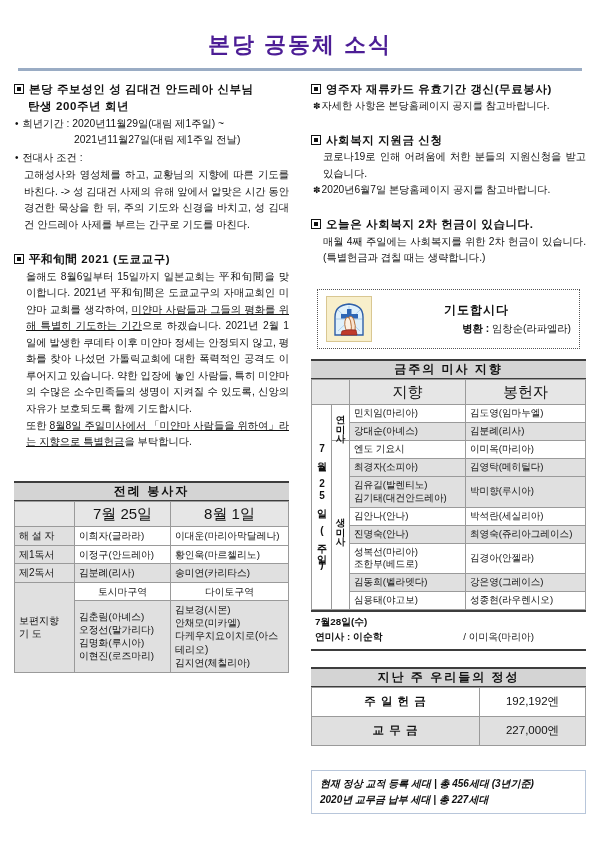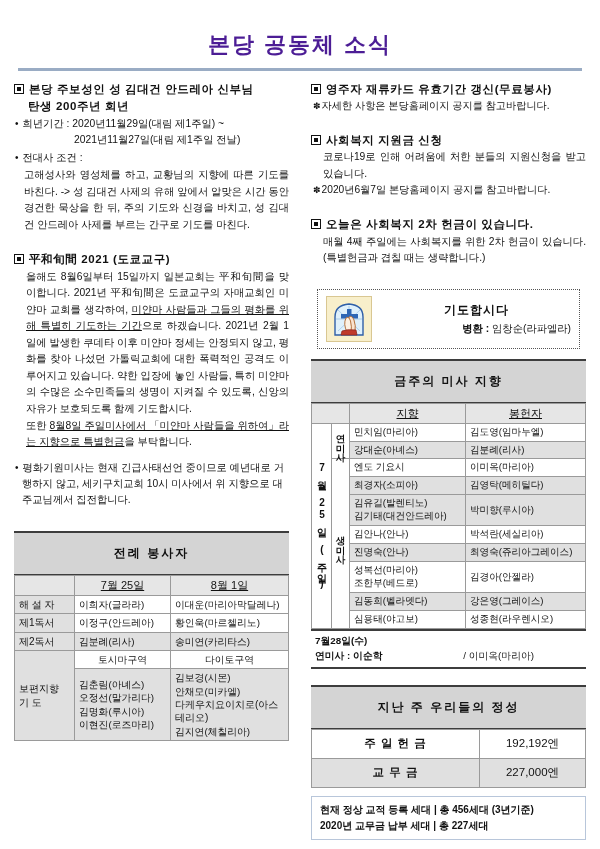--- a/index.html
+++ b/index.html
@@ -168,28 +168,27 @@
     background: #d4d4d4;
     border: 1px solid #5e5e5e;
     border-left: none;
     border-right: none;
     border-top: 2px solid #3d3d3d;
     border-bottom: 1.5px solid #3d3d3d;
     text-align: center;
     font-size: 12px;
     font-weight: bold;
     letter-spacing: 2px;
-    padding: 12px 0;
+    padding: 0 0;
   }
   .hdr {
     background: #e6e6e6;
     text-align: center;
     font-weight: bold;
-    font-size: 11px;
-    text-decoration: underline;
+    font-size: 15px;
   }
   .shade { background: #e0e0e0; }
   .ctr { text-align: center; }
 
   
   .mass-wrap { margin-top: 0; }
   .vtxt {
     writing-mode: vertical-rl;
     text-orientation: upright;
     letter-spacing: 1px;
@@ -229,21 +228,22 @@
     justify-content: space-around;
     font-weight: bold;
     letter-spacing: 1px;
   }
   .note-box {
     border: 1px solid #b8c6da;
     padding: 5px 8px;
     font-size: 10px;
     font-weight: bold;
     line-height: 1.6;
-    margin-top: 8px;
+    margin-top: 24px;
+    font-style: italic;
   }
 
   
   .lit-label {
     background: #e0e0e0;
     text-align: left;
     font-weight: bold;
     font-size: 10px;
   }
   .namecell { font-size: 9.8px; }
@@ -280,21 +280,20 @@
           <span class="sq"></span>
           <span class="art-head-text">平和旬間 2021 (도쿄교구)</span>
         </div>
         <div class="body-txt indent0">
           <span>올해도 8월6일부터 15일까지 일본교회는 平和旬間을 맞이합니다. 2021년 平和旬間은 도쿄교구의 자매교회인 미얀마 교회를 생각하여, </span><span class="u">미얀마 사람들과 그들의 평화를 위해 특별히 기도하는 기간</span><span>으로 하겠습니다. 2021년 2월 1일에 발생한 쿠데타 이후 미얀마 정세는 안정되지 않고, 평화를 찾아 나섰던 가톨릭교회에 대한 폭력적인 공격도 이루어지고 있습니다. 약한 입장에 놓인 사람들, 특히 미얀마의 수많은 소수민족들의 생명이 지켜질 수 있도록, 신앙의 자유가 보호되도록 함께 기도합시다.</span>
         </div>
         <div class="body-txt indent0">
           <span>또한 </span><span class="u">8월8일 주일미사에서 「미얀마 사람들을 위하여」라는 지향으로 특별헌금</span><span>을 부탁합니다.</span>
         </div>
         <div class="gap-s"></div>
-        <div class="bullet-line dot">평화기원미사는 현재 긴급사태선언 중이므로 예년대로 거행하지 않고, 세키구치교회 10시 미사에서 위 지향으로 대주교님께서 집전합니다.</div>
       </div>
 
       <div class="gap-l"></div>
 
       <div>
         <div class="tbl-title-bar">전례 봉사자</div>
         <table class="tbl">
           <colgroup>
               <col style="width:60px">
               <col style="width:96px">

